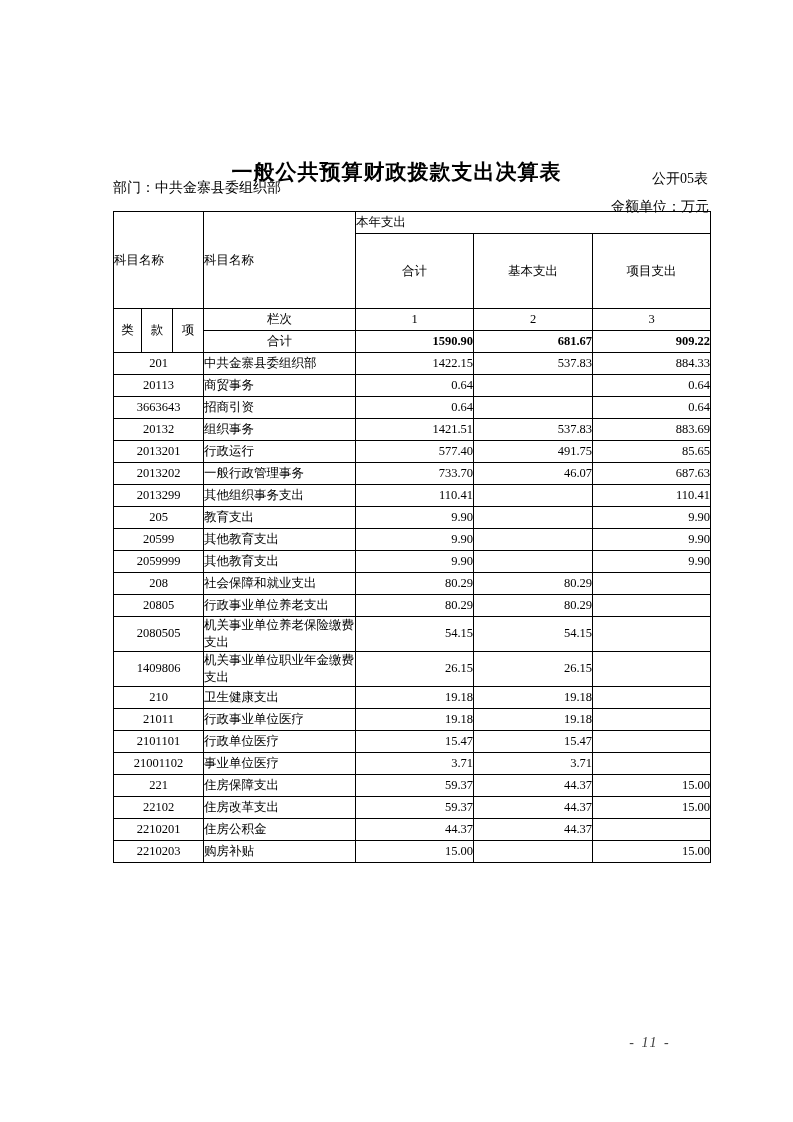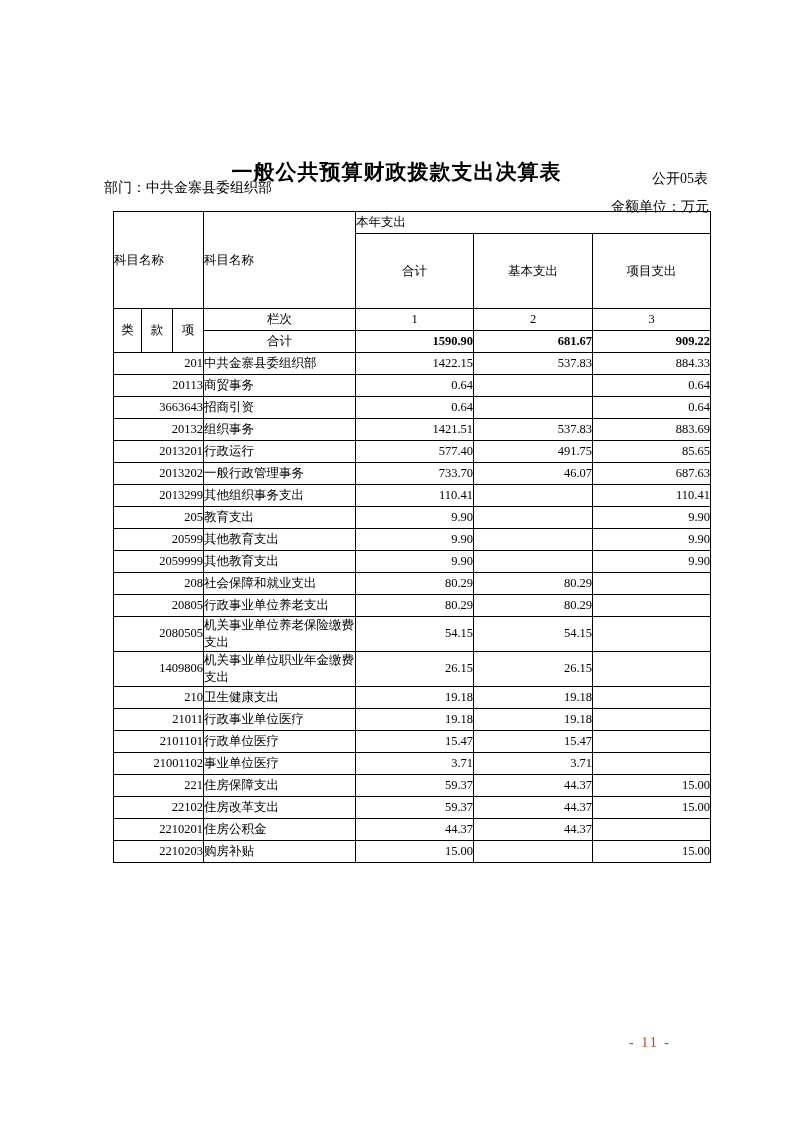--- a/index.html
+++ b/index.html
@@ -30,21 +30,21 @@
   .table-label {
     position: absolute;
     top: 156px;
     right: 85px;
     font-size: 14px;
     margin-top: 14px;
   }
   .department {
     position: absolute;
     top: 179px;
-    left: 104px;
+    left: 113px;
     font-size: 14px;
   }
   .unit {
     position: absolute;
     top: 198px;
     right: 84px;
     font-size: 14px;
     text-align: right;
   }
   table.budget {
@@ -61,39 +61,40 @@
     padding: 0;
     vertical-align: middle;
     overflow: hidden;
     white-space: normal;
   }
   .hrow1 td { height: 21px; text-align: left; }
   .hrow2 td { height: 74px; text-align: center; }
   .hrow3 td { height: 21px; text-align: center; }
   .hrow4 td { height: 21px; text-align: center; }
   tbody.data td { height: 21px; }
-  td.code { text-align: right; padding-left: 2px; }
+  td.code { text-align: center; padding-left: 2px; }
   td.name { text-align: left; padding-left: 3px; line-height: 1.35; }
   td.num  { text-align: right; padding-right: 3px; }
   .bold { font-weight: bold; }
   .note {
     position: absolute;
     top: 847px;
     left: 113px;
     font-size: 13.5px;
   }
   .pageno {
     position: absolute;
     top: 1035px;
     left: 600px;
     width: 100px;
     text-align: center;
     font-size: 14px;
     letter-spacing: 2px;
-    color: #c2410c;
+    color: #404040;
+    font-style: italic;
   }
 </style>
 </head>
 <body>
 
 <div class="page">
 
   <div class="doc-title">一般公共预算财政拨款支出决算表</div>
 
   <div class="table-label">公开05表</div>

